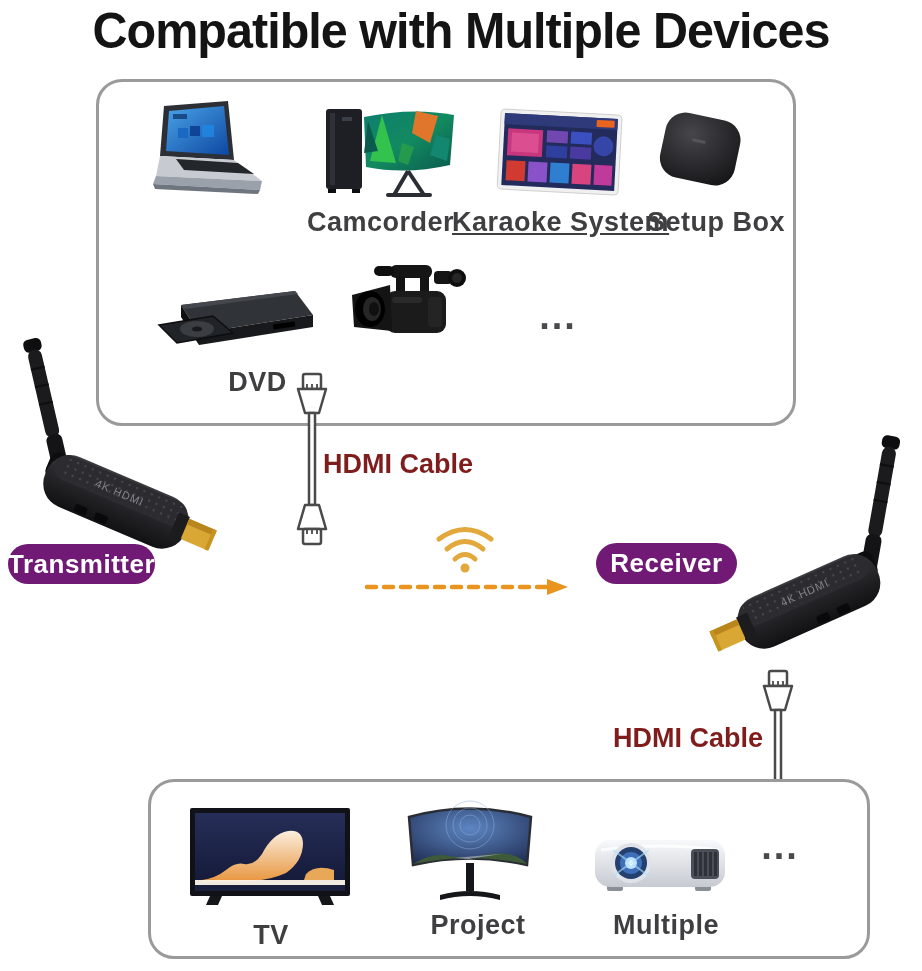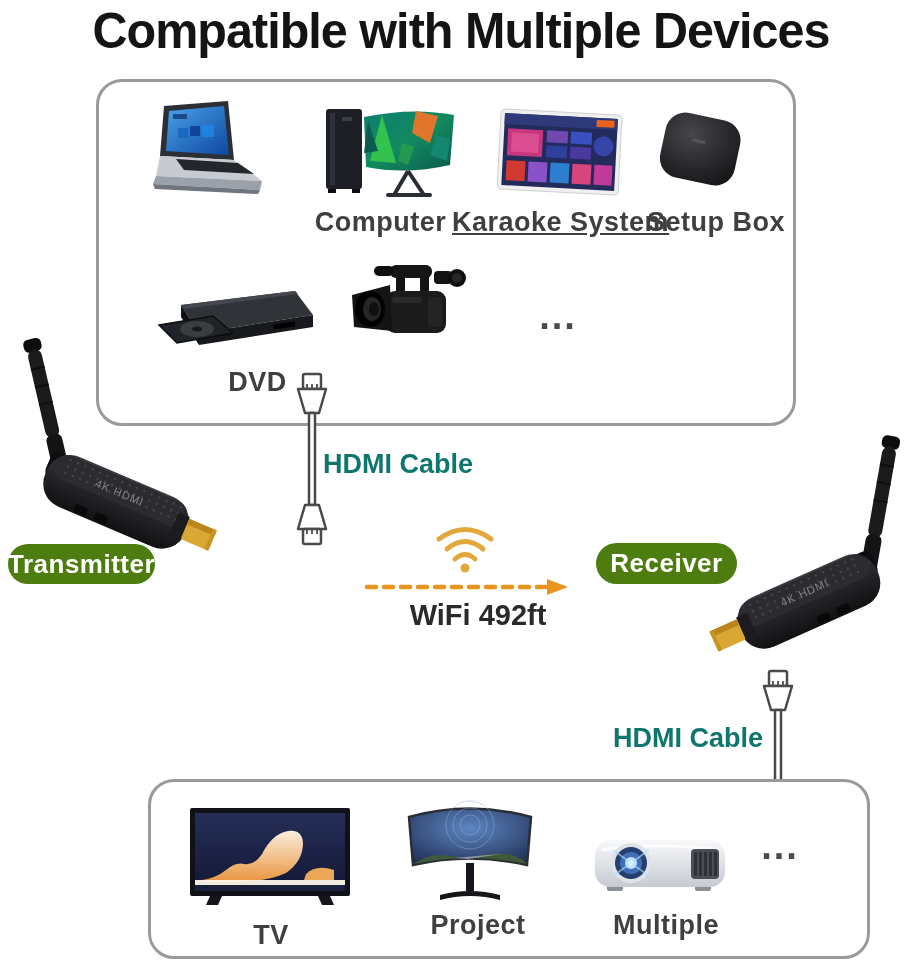--- a/index.html
+++ b/index.html
@@ -9,23 +9,23 @@
   .title{left:0;top:2px;width:922px;text-align:center;font-size:50px;font-weight:bold;
          color:#141414;letter-spacing:-1px;transform:scaleX(0.97);transform-origin:50% 50%;
          white-space:nowrap;}
   .devbox{border:3px solid #9a9a9a;border-radius:26px;background:#fff;}
   .box-top{left:96px;top:79px;width:694px;height:341px;}
   .box-bottom{left:148px;top:779px;width:716px;height:174px;}
   .lbl{font-weight:bold;color:#3f3f41;text-align:center;font-size:27px;letter-spacing:.5px;
        white-space:nowrap;}
   .dots{font-weight:bold;color:#4a4a4c;font-size:38px;line-height:1;text-align:center;
         letter-spacing:2px;}
-  .pill{background:#4d7c0f;border-radius:21px;color:#fff;font-weight:bold;font-size:26px;
+  .pill{background:#701a75;border-radius:21px;color:#fff;font-weight:bold;font-size:26px;
         text-align:center;letter-spacing:.5px;}
-  .cable-lbl{font-weight:bold;color:#0f766e;font-size:27px;white-space:nowrap;}
+  .cable-lbl{font-weight:bold;color:#7f1d1d;font-size:27px;white-space:nowrap;}
   .wifi-lbl{font-weight:bold;color:#2a2a2c;font-size:29px;text-align:center;white-space:nowrap;}
   svg{display:block;}
 </style>
 </head>
 <body>
 
 <div class="canvas">
 
   <div class="abs title">Compatible with Multiple Devices</div>
 
@@ -100,21 +100,21 @@
         <stop offset="0" stop-color="#46464b"></stop>
           <stop offset="1" stop-color="#0c0c0e"></stop>
       </radialGradient>
     </defs>
     <g transform="rotate(12 50 40)">
       <rect x="12" y="6" width="76" height="66" rx="20" fill="url(#setupg)"></rect>
       <rect x="40" y="30" width="14" height="3" rx="1.5" fill="#5a5a60" opacity=".8"></rect>
     </g>
   </svg>
 
-  <div class="abs lbl" style="left:303px;top:207px;width:155px;">Computer</div>
+  <div class="abs lbl" style="left:303px;top:207px;width:155px;">Camcorder</div>
   <div class="abs lbl" style="left:452px;top:207px;width:210px;text-decoration:underline;">Karaoke System</div>
   <div class="abs lbl" style="left:636px;top:207px;width:160px;">Setup Box</div>
 
   <svg class="abs" style="left:155px;top:283px;" width="160" height="75" viewBox="0 0 160 75">
     <polygon points="26,22 140,8 158,32 44,50" fill="#303338"></polygon>
     <polygon points="26,22 140,8 143,11 30,26" fill="#44474d"></polygon>
     <polygon points="44,50 158,32 158,44 44,62" fill="#17191c"></polygon>
     <polygon points="26,22 44,50 44,62 26,34" fill="#0f1113"></polygon>
     <rect x="118" y="40" width="22" height="5" fill="#000" transform="rotate(-8 129 42)"></rect>
     <polygon points="4,42 58,33 78,50 22,60" fill="#202327" stroke="#0c0d0f" stroke-width="1.5"></polygon>
@@ -195,21 +195,20 @@
       <path d="M17,29 Q35,14 53,29"></path>
       <path d="M9,19 Q35,0 61,19"></path>
     </g>
     <circle cx="35" cy="48" r="4.5" fill="#E3A83C"></circle>
   </svg>
 
   <svg class="abs" style="left:365px;top:578px;" width="205" height="18" viewBox="0 0 205 18">
     <line x1="2" y1="9" x2="182" y2="9" stroke="#E8941F" stroke-width="4.5" stroke-dasharray="9 8" stroke-linecap="round"></line>
     <polygon points="182,1 203,9 182,17" fill="#E8941F"></polygon>
   </svg>
-  <div class="abs wifi-lbl" style="left:368px;top:599px;width:220px;">WiFi 492ft</div>
 
   <div class="abs pill" style="left:596px;top:543px;width:141px;height:41px;line-height:41px;">Receiver</div>
 
   <svg class="abs" style="left:688px;top:428px;" width="234" height="246" viewBox="0 0 234 246">
     <defs>
       <linearGradient id="rxg" x1="0" y1="0" x2="0" y2="1">
         <stop offset="0" stop-color="#3a3a3f"></stop>
           <stop offset="1" stop-color="#111113"></stop>
       </linearGradient>
       <pattern id="rxdots" width="8" height="7" patternUnits="userSpaceOnUse">

